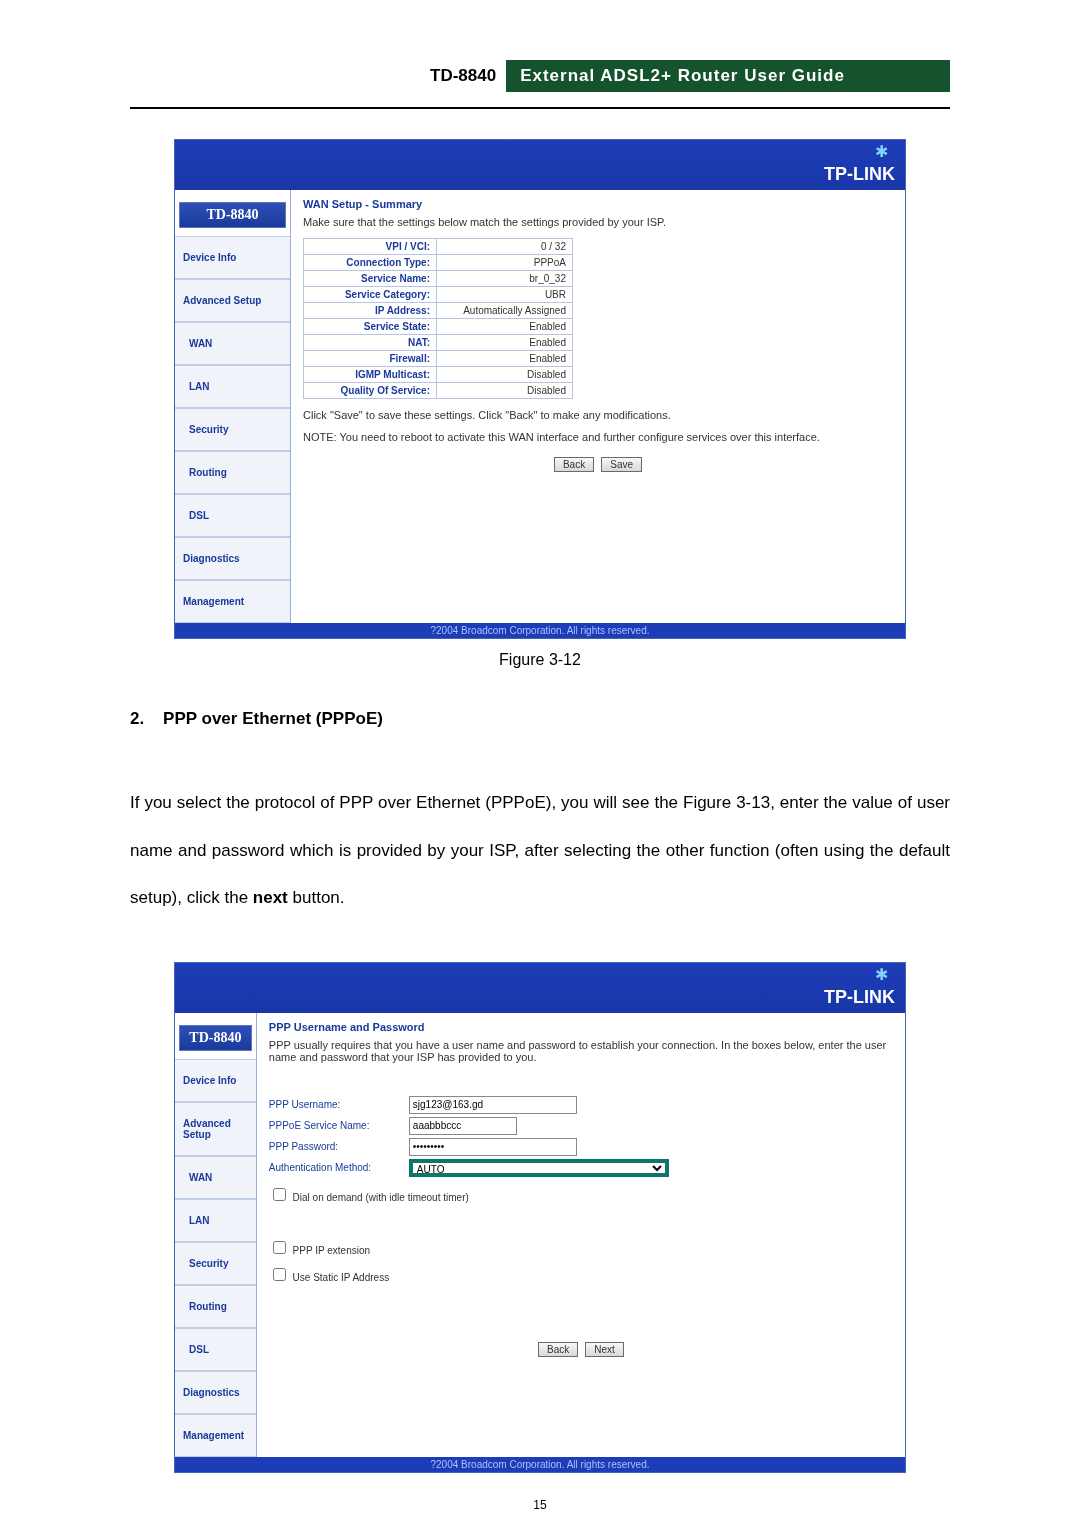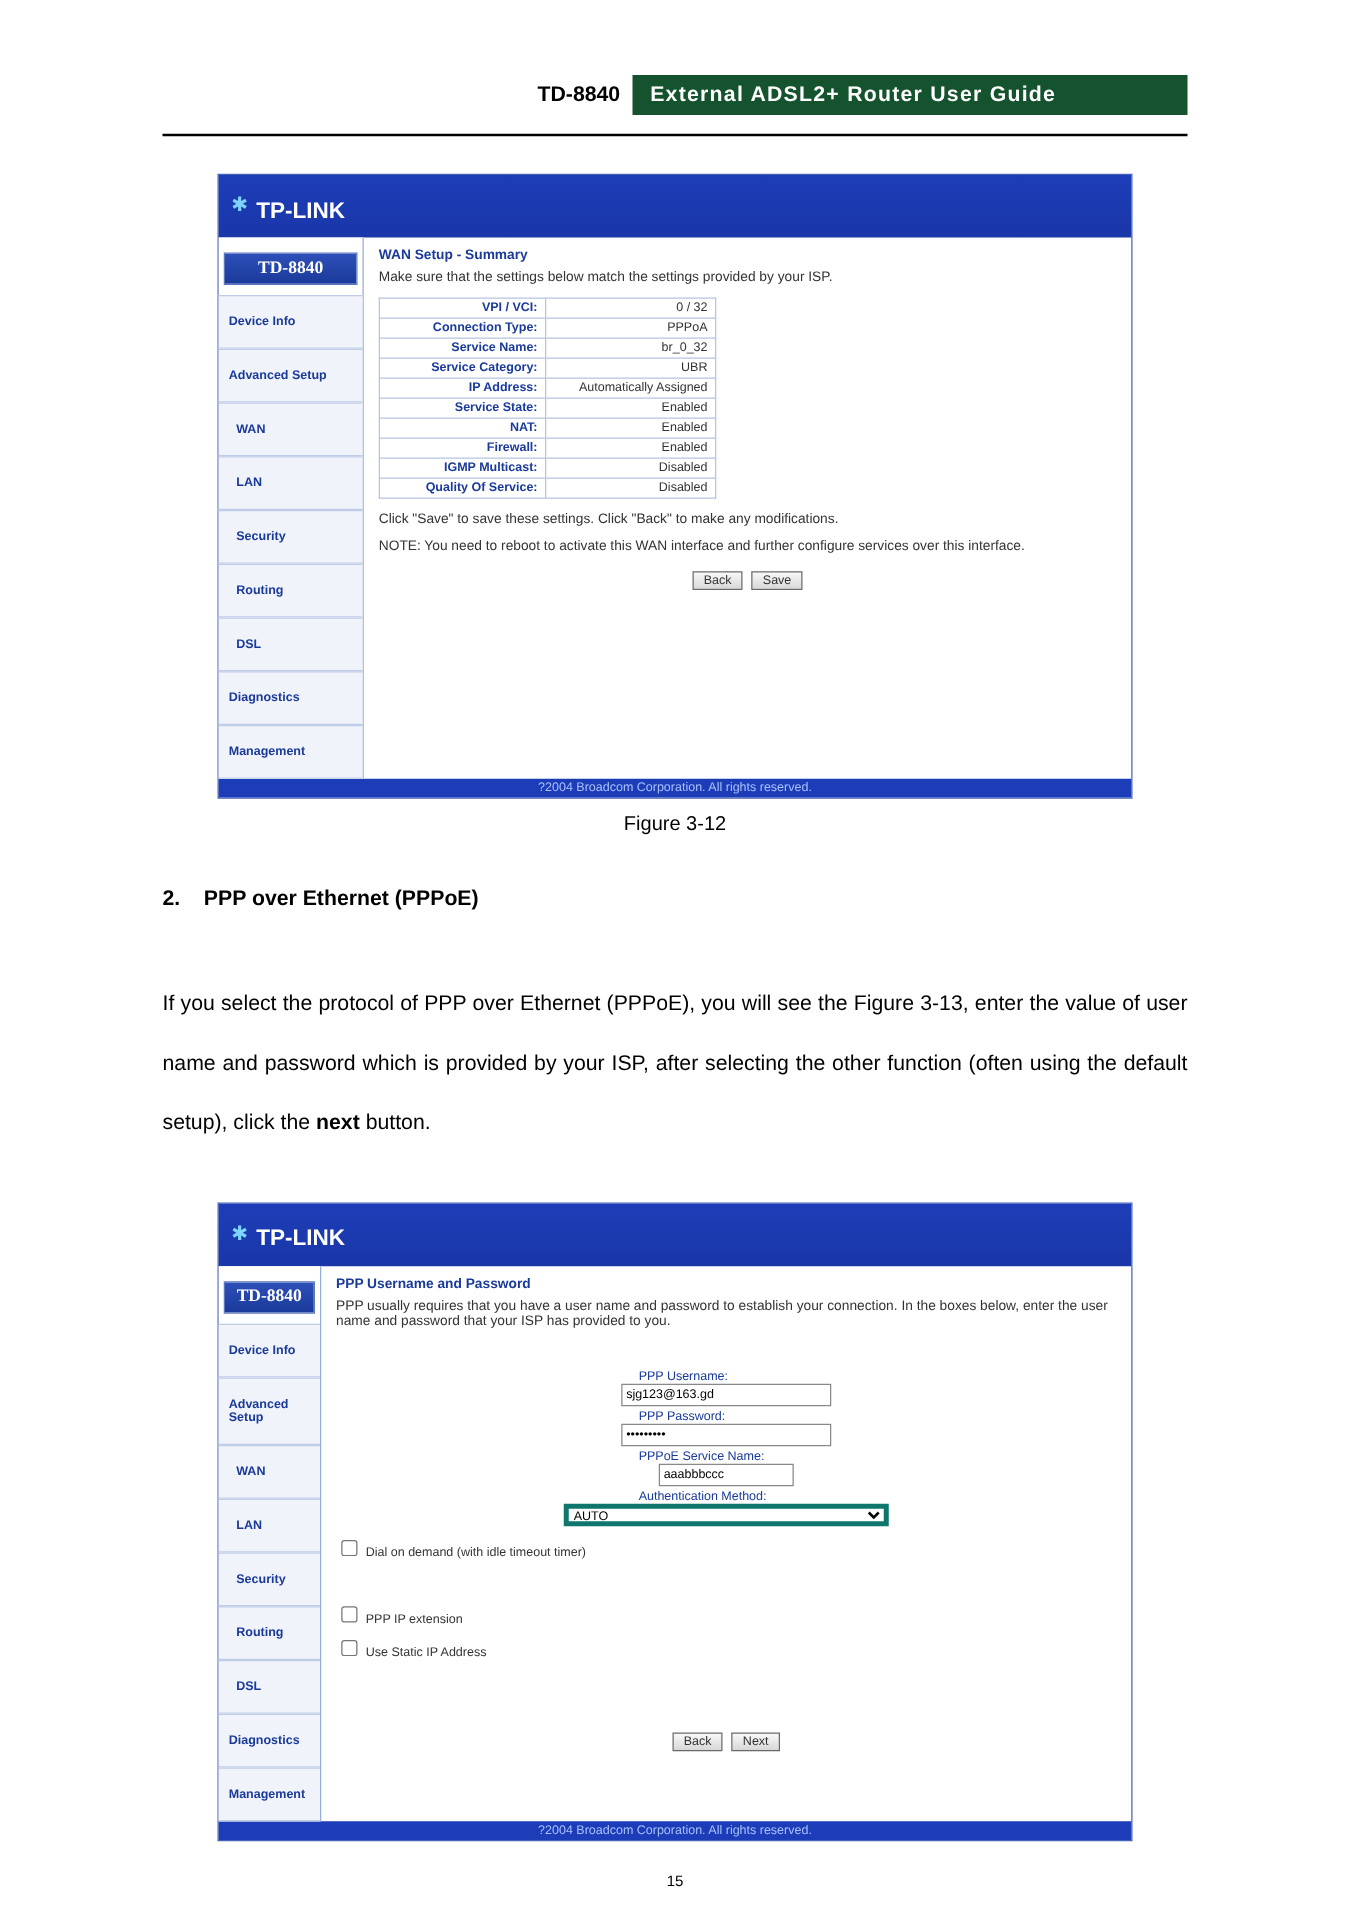--- a/index.html
+++ b/index.html
@@ -64,22 +64,23 @@
     background: #fff;
     width: 730px;
     margin: 0 auto;
     font-size: 11px;
   }
   .ss-header {
     background: linear-gradient(to bottom, #1d3db8, #1a37a8);
     color: #fff;
     padding: 8px 10px 2px 10px;
     display: flex;
-    align-items: center;
+    align-items: flex-end;
     height: 40px;
+    flex-direction: column;
   }
   .ss-logo-dot {
     width: 16px;
     height: 16px;
     margin-right: 4px;
     position: relative;
   }
   .ss-logo-dot::before {
     content: "✱";
     color: #7fd4ff;
@@ -178,21 +179,20 @@
     color: #a8c0ff;
     font-size: 10px;
     text-align: center;
     padding: 2px 0;
   }
   
   .form-row {
     display: flex;
     align-items: center;
     margin: 3px 0;
-    flex-direction: column;
   }
   .form-row .flabel {
     color: #1a3a9a;
     width: 140px;
     font-size: 10px;
   }
   .form-row input[type=text], .form-row input[type=password] {
     font-size: 10px;
     border: 1px solid #888;
     padding: 1px 3px;
@@ -335,26 +335,26 @@
       </div>
       <div class="ss-content">
         <div class="ss-h">PPP Username and Password</div>
         <div class="ss-note">PPP usually requires that you have a user name and password to establish your connection. In the boxes below, enter the user name and password that your ISP has provided to you.</div>
         <div style="height:20px;"></div>
         <div class="form-row">
           <span class="flabel">PPP Username:</span>
           <input type="text" value="sjg123@163.gd" style="">
         </div>
         <div class="form-row">
+          <span class="flabel">PPPoE Service Name:</span>
+          <input type="text" style="width: 100px;" value="aaabbbccc">
+        </div>
+        <div class="form-row">
           <span class="flabel">PPP Password:</span>
           <input type="text" value="•••••••••" style="">
-        </div>
-        <div class="form-row">
-          <span class="flabel">PPPoE Service Name:</span>
-          <input type="text" style="width: 100px;" value="aaabbbccc">
         </div>
         <div class="form-row">
           <span class="flabel">Authentication Method:</span>
           <select>
             <option>AUTO</option>
           </select>
         </div>
         <div class="cb-row">
           <input type="checkbox" style="">
           <span>Dial on demand (with idle timeout timer)</span>

